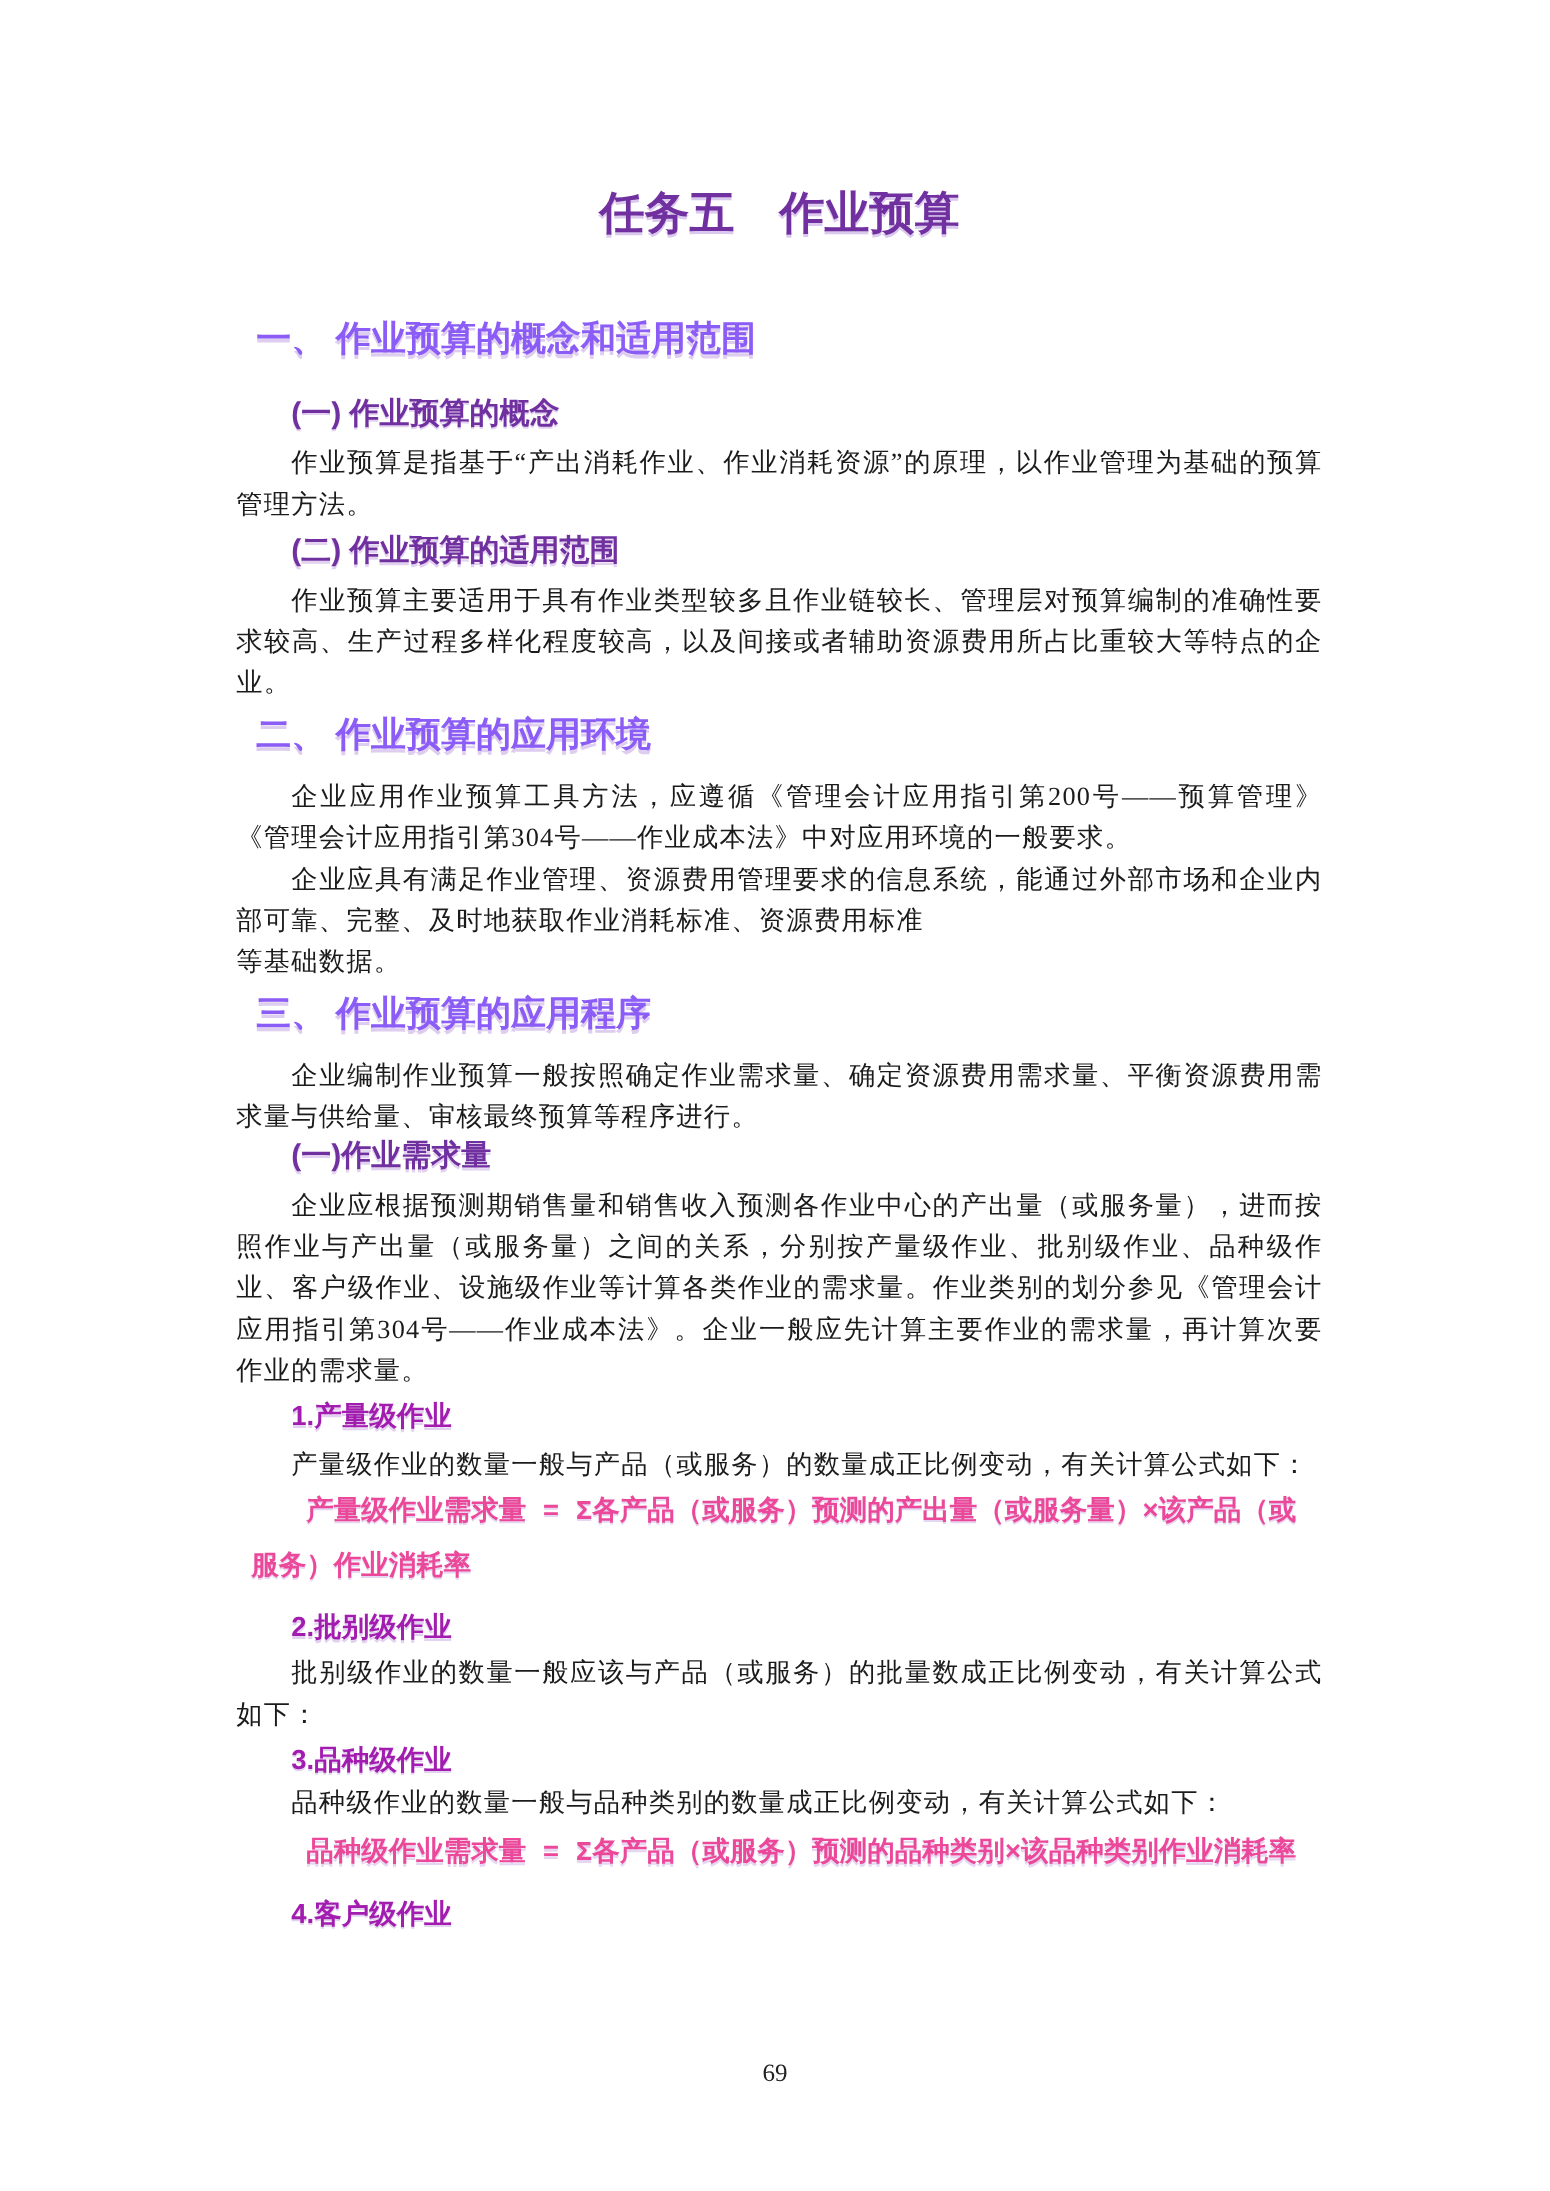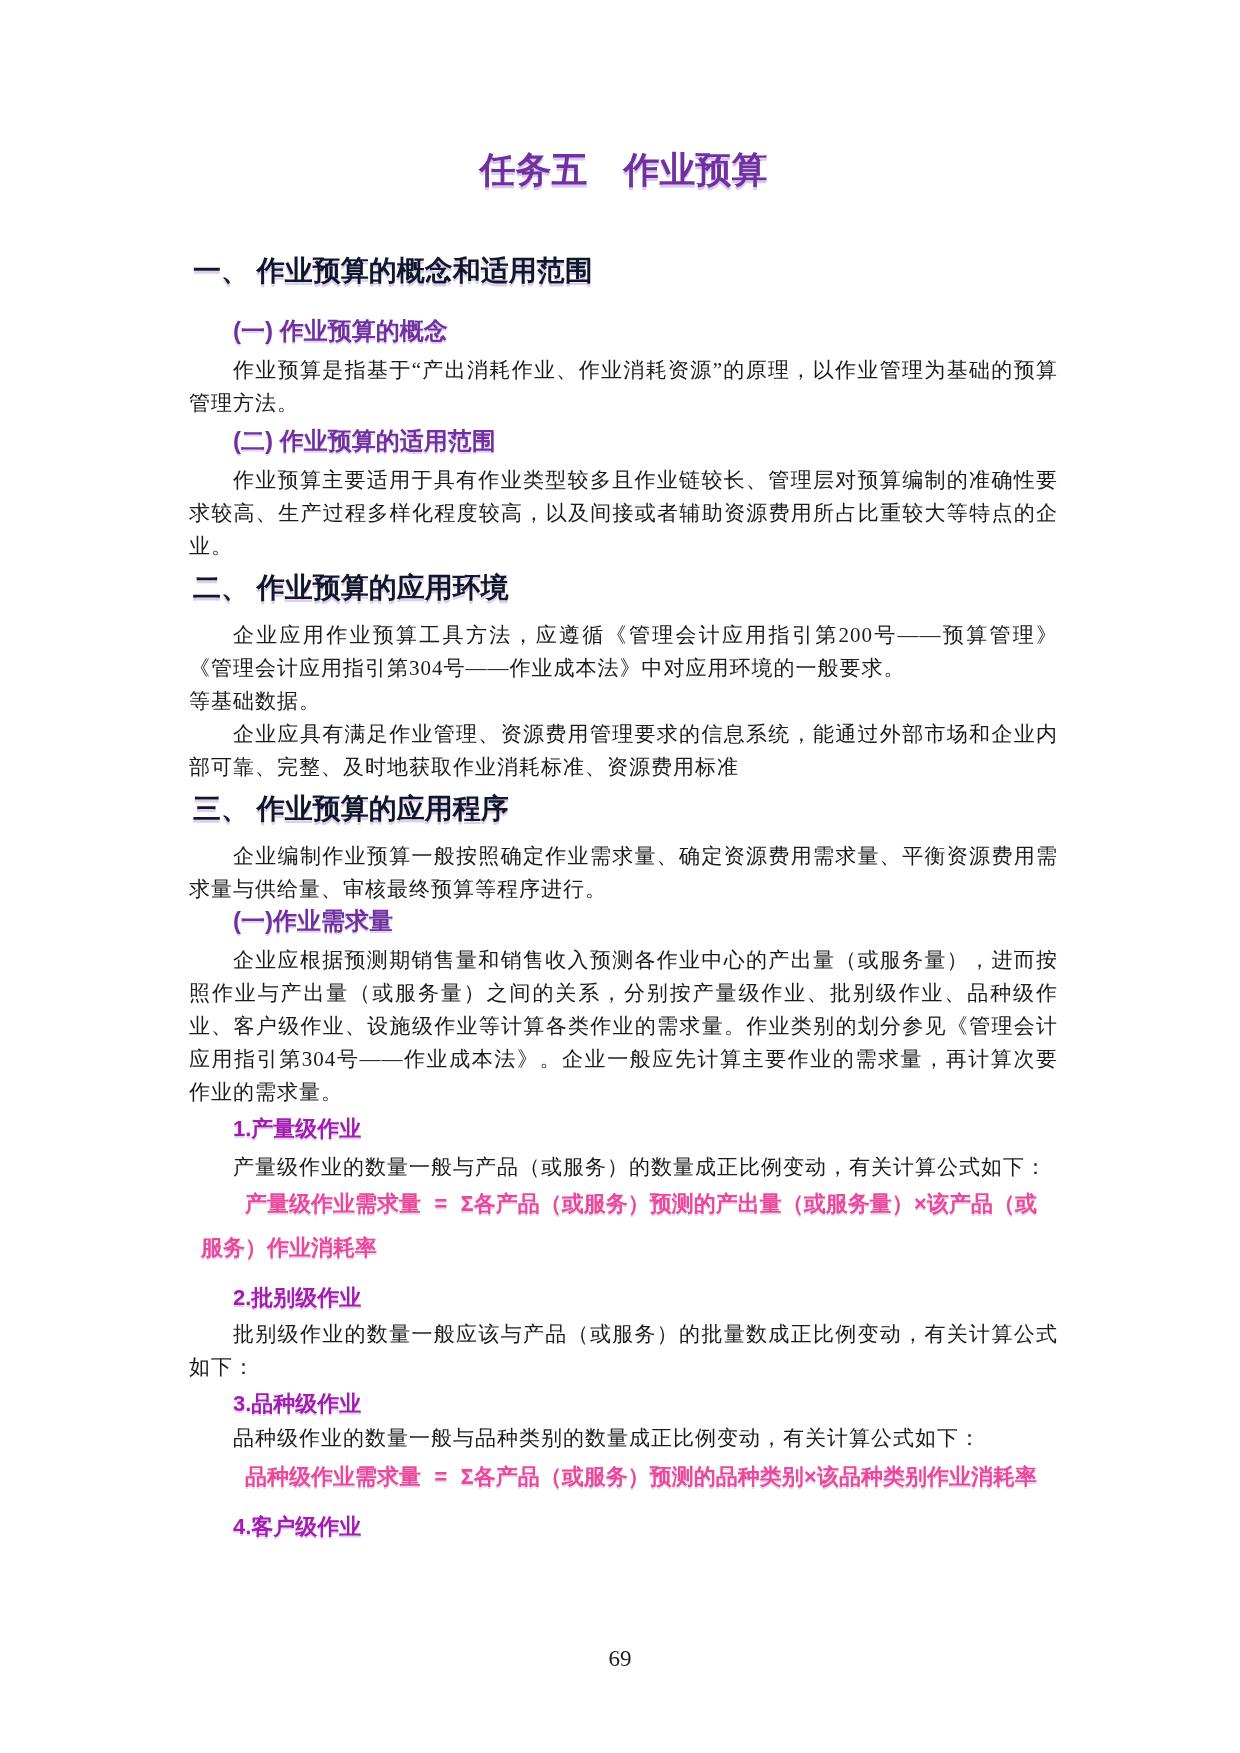--- a/index.html
+++ b/index.html
@@ -16,25 +16,25 @@
   .doc-title{
     margin:0;
     font-family:"Liberation Sans","DejaVu Sans",sans-serif;
     font-weight:bold;
     font-size:36px;line-height:36px;
     text-align:center;
     color:#7030A0;
     text-shadow:0 3px 0 rgba(190,155,222,0.55);
   }
   .h2{
-    margin:4px;
+    margin:16px;
     font-family:"Liberation Sans","DejaVu Sans",sans-serif;
     font-weight:bold;
     font-size:28px;line-height:34px;
-    color:#0f172a;
+    color:#8b5cf6;
     text-shadow:0 3px 0 rgba(190,155,222,0.5);
   }
   .h3{
     margin:0 0 0 44px;
     font-family:"Liberation Sans","DejaVu Sans",sans-serif;
     font-weight:bold;
     font-size:24px;line-height:30px;
     color:#7030A0;
     text-shadow:0 2px 0 rgba(190,155,222,0.45);
   }
@@ -63,21 +63,21 @@
     text-indent:44px;
     text-align:left;
     word-break:break-all;
     line-break:anywhere;
     text-shadow:0 2px 0 rgba(190,155,222,0.4);
   }
   .page-number{
     position:absolute;
     left:0;right:0;top:1648px;
     text-align:center;
-    font-size:23px;line-height:22px;
+    font-size:20px;line-height:22px;
     color:#222222;
   }
   
   .mt66{margin-top:66px;}
   .mt28{margin-top:28px;}
   .mt14{margin-top:14px;}
   .mt12{margin-top:0;}
   .mt8{margin-top:8px;}
   .mt6{margin-top:6px;}
   .mt4{margin-top:4px;}
@@ -92,22 +92,22 @@
   <h1 class="doc-title">任务五　作业预算</h1>
 
   <h2 class="h2 mt66">一、 作业预算的概念和适用范围</h2>
   <h3 class="h3 mt28">(一) 作业预算的概念</h3>
   <p class="para mt8">作业预算是指基于“产出消耗作业、作业消耗资源”的原理，以作业管理为基础的预算管理方法。</p>
   <h3 class="h3 mt6">(二) 作业预算的适用范围</h3>
   <p class="para mt8">作业预算主要适用于具有作业类型较多且作业链较长、管理层对预算编制的准确性要求较高、生产过程多样化程度较高，以及间接或者辅助资源费用所占比重较大等特点的企业。</p>
 
   <h2 class="h2 mt8">二、 作业预算的应用环境</h2>
   <p class="para mt14">企业应用作业预算工具方法，应遵循《管理会计应用指引第200号——预算管理》《管理会计应用指引第304号——作业成本法》中对应用环境的一般要求。</p>
+  <p class="para mt0">企业应具有满足作业管理、资源费用管理要求的信息系统，能通过外部市场和企业内部可靠、完整、及时地获取作业消耗标准、资源费用标准</p>
   <p class="para noindent mt0">等基础数据。</p>
-  <p class="para mt0">企业应具有满足作业管理、资源费用管理要求的信息系统，能通过外部市场和企业内部可靠、完整、及时地获取作业消耗标准、资源费用标准</p>
 
   <h2 class="h2 mt8">三、 作业预算的应用程序</h2>
   <p class="para mt14">企业编制作业预算一般按照确定作业需求量、确定资源费用需求量、平衡资源费用需求量与供给量、审核最终预算等程序进行。</p>
   <h3 class="h3 mt12">(一)作业需求量</h3>
   <p class="para mt8">企业应根据预测期销售量和销售收入预测各作业中心的产出量（或服务量），进而按照作业与产出量（或服务量）之间的关系，分别按产量级作业、批别级作业、品种级作业、客户级作业、设施级作业等计算各类作业的需求量。作业类别的划分参见《管理会计应用指引第304号——作业成本法》。企业一般应先计算主要作业的需求量，再计算次要作业的需求量。</p>
 
   <h4 class="h4 mt6">1.产量级作业</h4>
   <p class="para mt8">产量级作业的数量一般与产品（或服务）的数量成正比例变动，有关计算公式如下：</p>
   <p class="formula mt0">产量级作业需求量 = Σ各产品（或服务）预测的产出量（或服务量）×该产品（或服务）作业消耗率</p>
 

